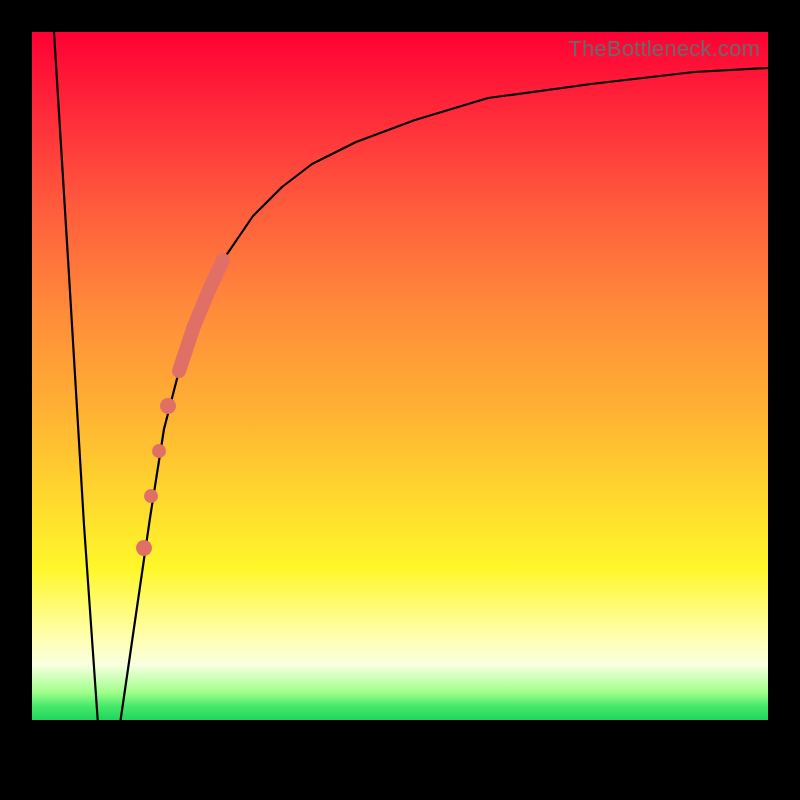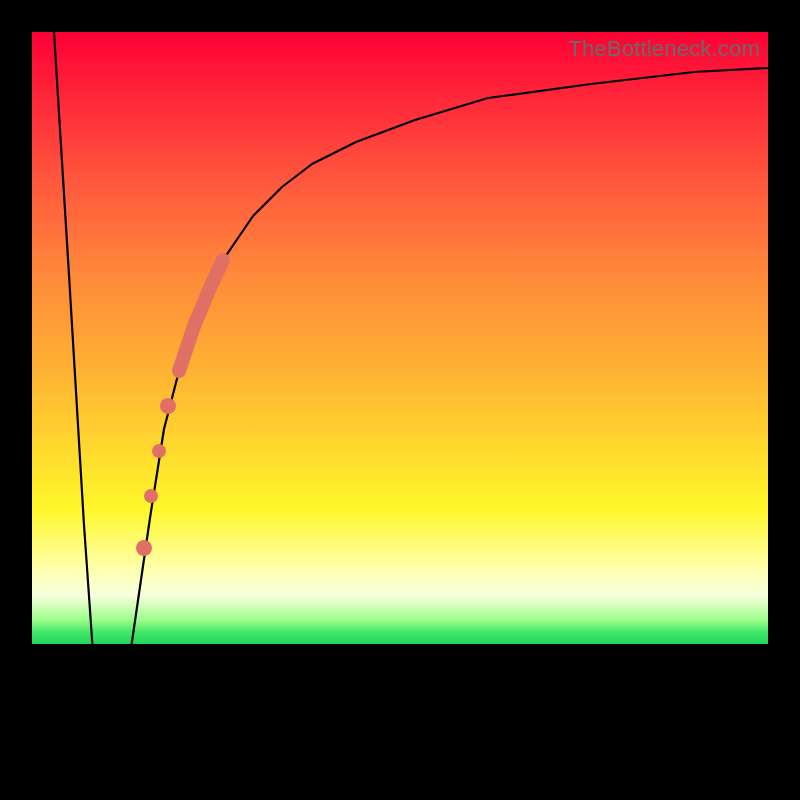--- a/index.html
+++ b/index.html
@@ -15,21 +15,21 @@
     position: relative;
     width: 800px;
     height: 800px;
     background: #000;
   }
   .plot-area {
     position: absolute;
     left: 32px;
     top: 32px;
     width: 736px;
-    height: 612px;
+    height: 688px;
     
     background: linear-gradient(
       to bottom,
       #ff0034 0%,
       #ff2b3a 12%,
       #ff5a3d 25%,
       #ff8a3a 40%,
       #ffb133 55%,
       #ffd92e 68%,
       #fff72a 78%,

